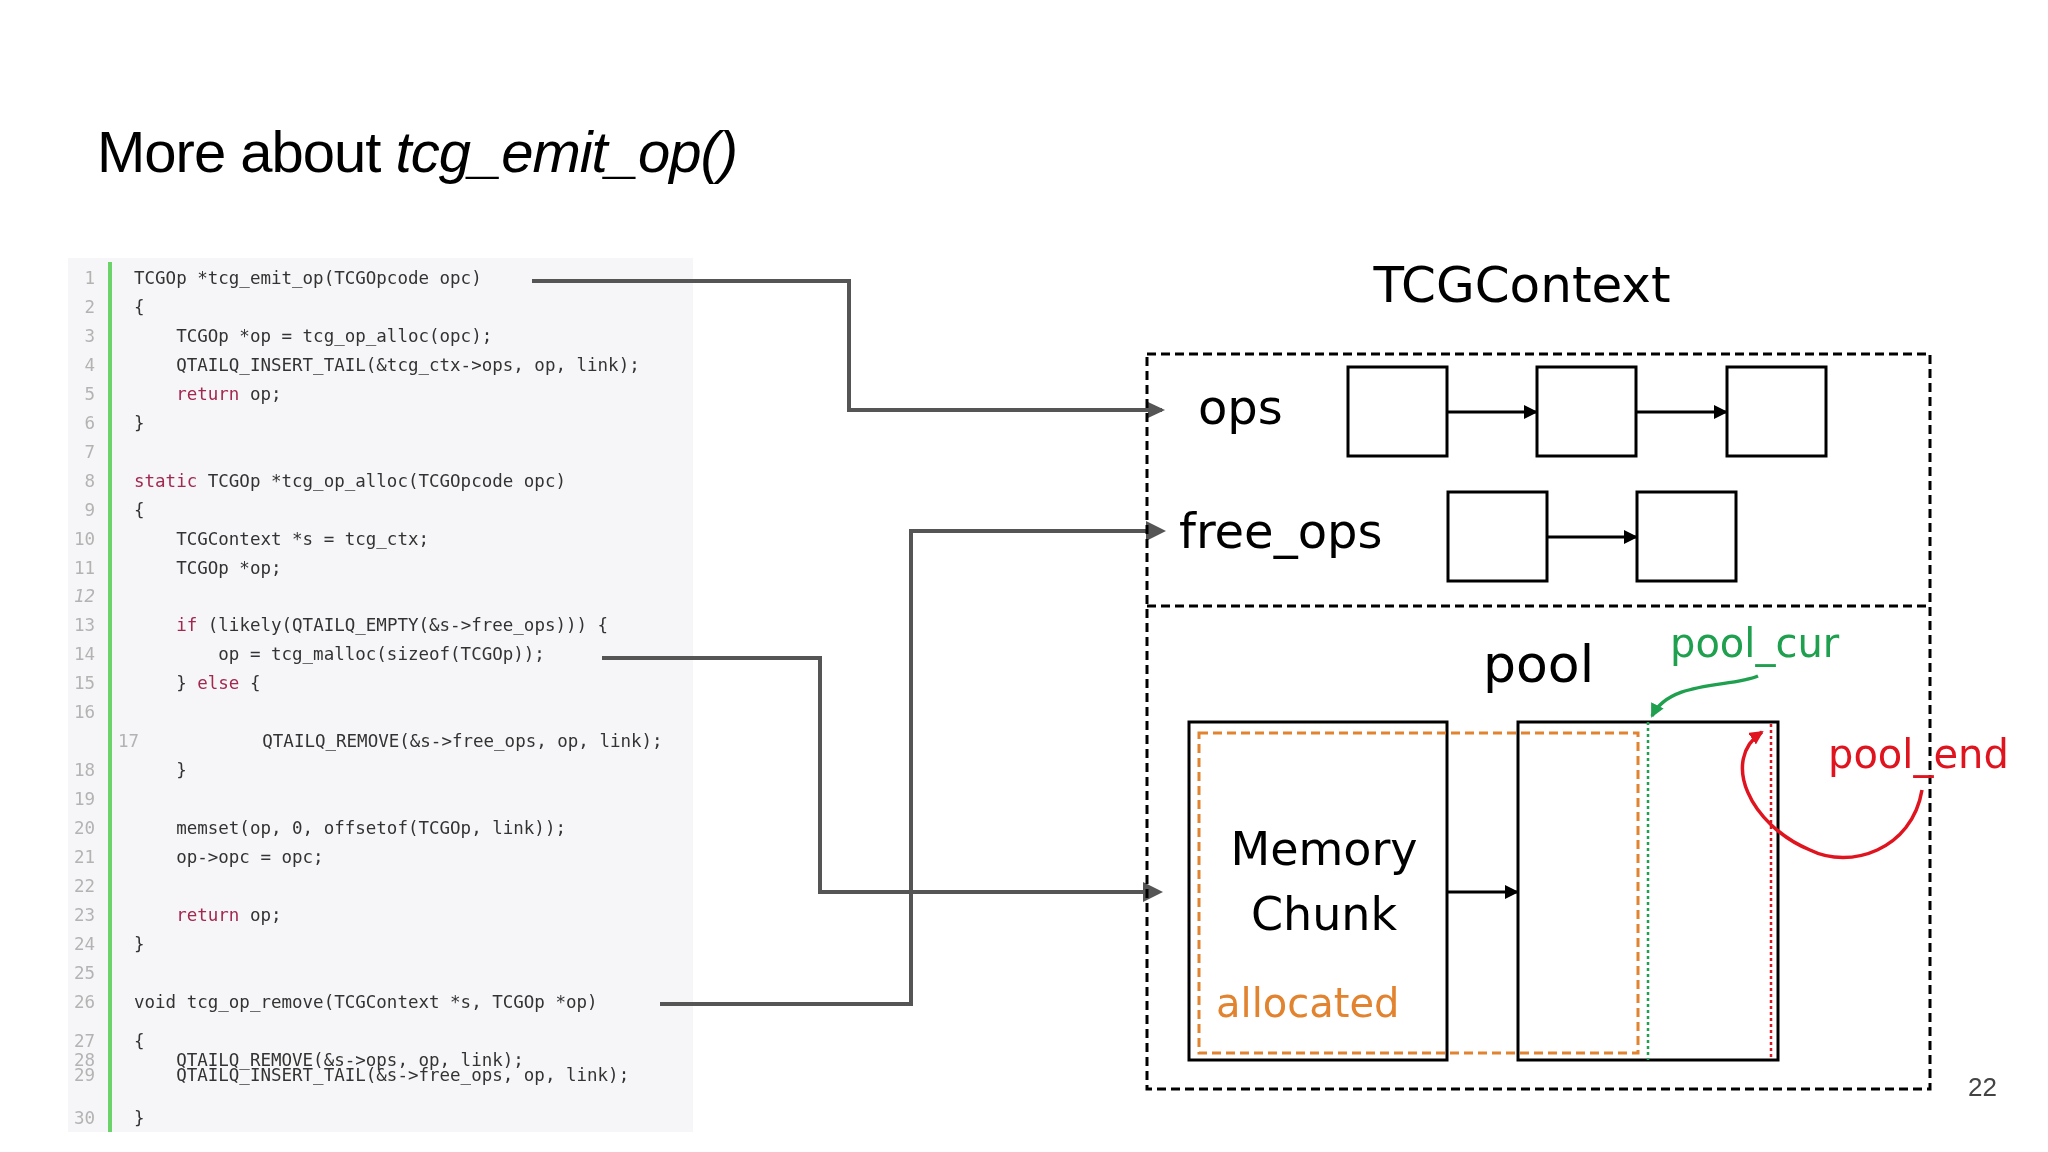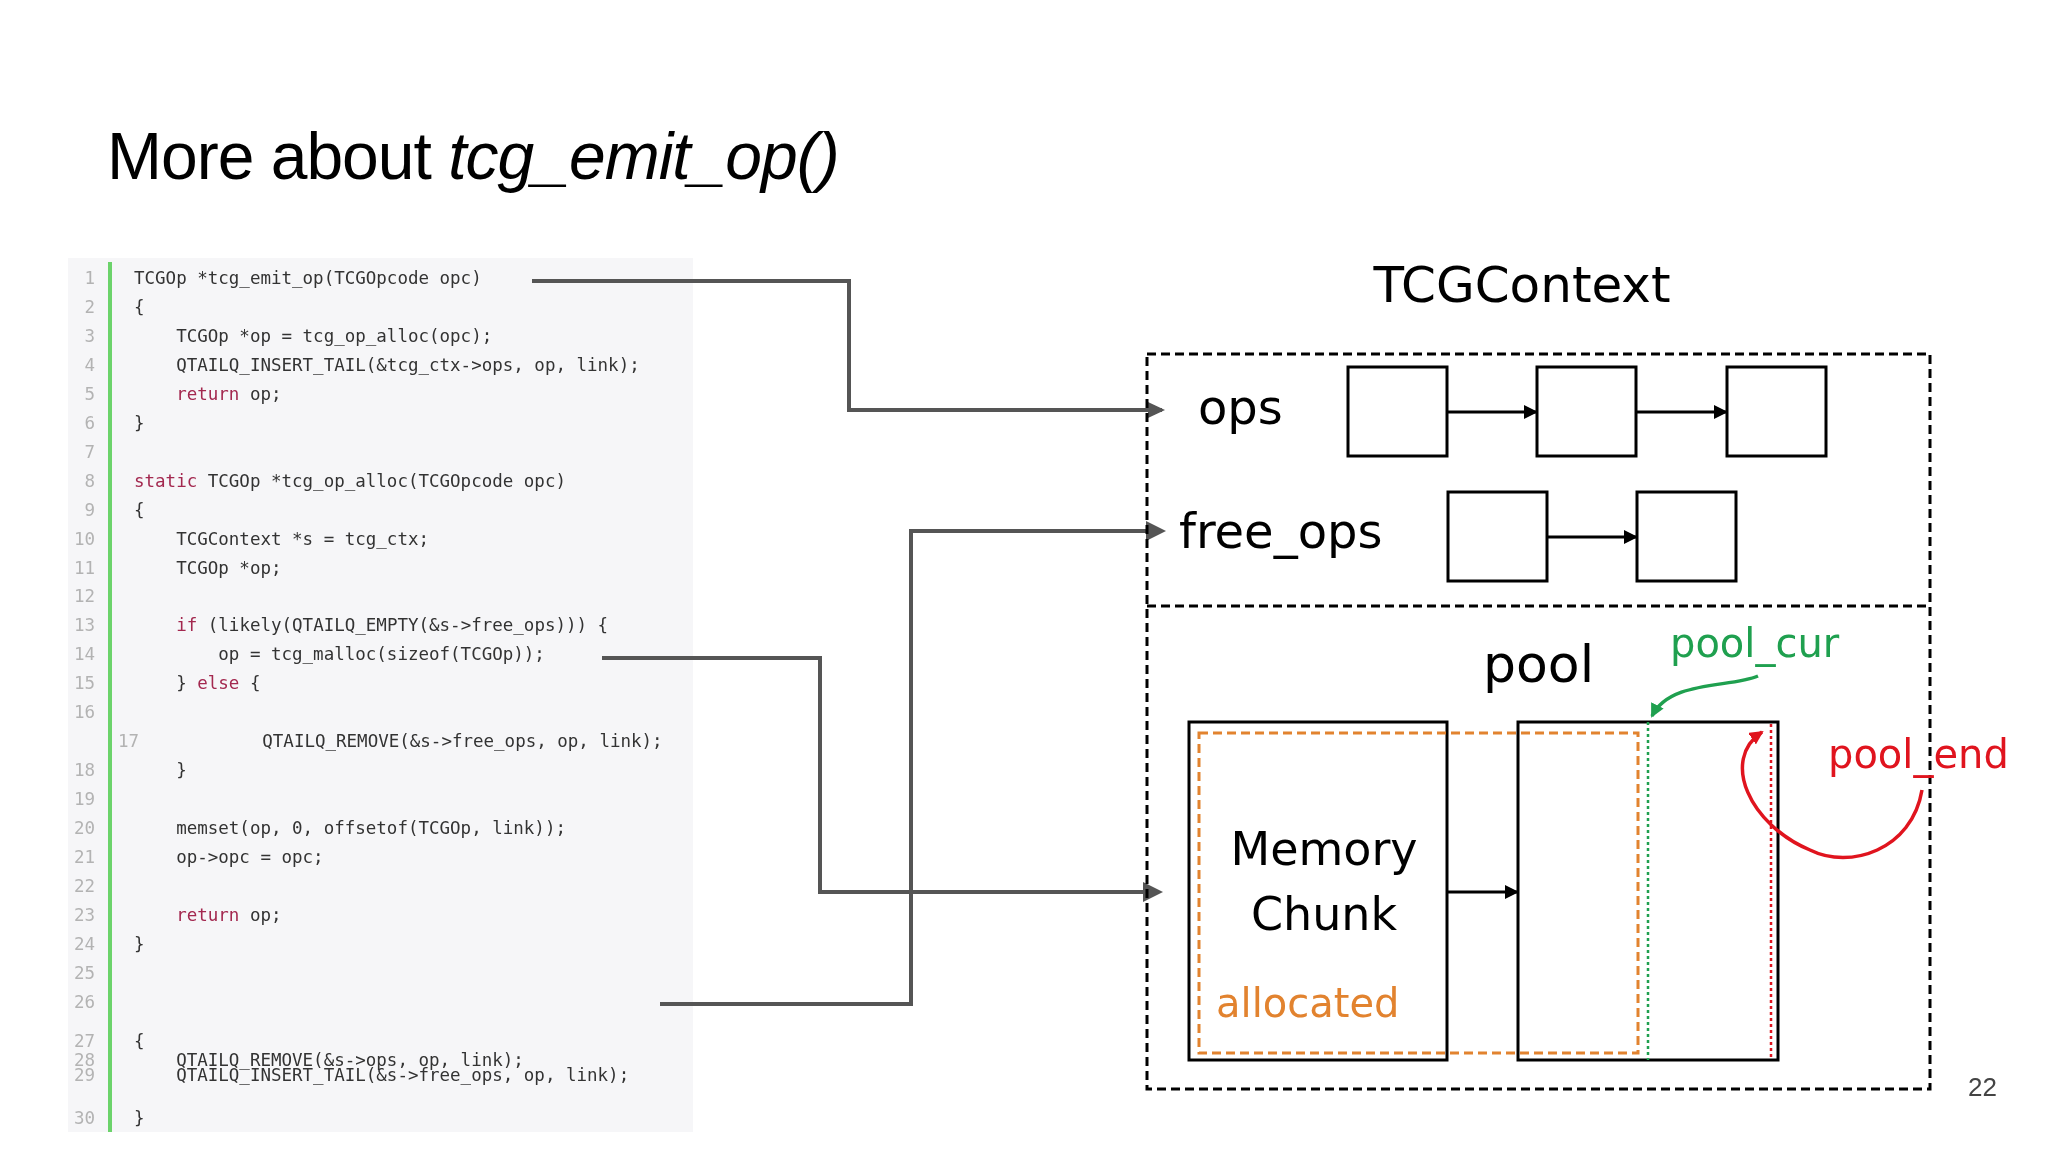--- a/index.html
+++ b/index.html
@@ -1,21 +1,21 @@
 <!DOCTYPE html>
 <html><head>
 <meta charset="utf-8">
 <style>
   html, body { margin: 0; padding: 0; }
   body {
     width: 2048px; height: 1152px; background: #ffffff; position: relative; overflow: hidden;
     font-family: "Liberation Sans", sans-serif;
   }
   .title {
-    position: absolute; left: 107px; top: 118px; font-size: 66px; color: #000;
+    position: absolute; left: 97px; top: 118px; font-size: 58px; color: #000;
     font-family: "Liberation Sans", sans-serif; letter-spacing: -1px; white-space: nowrap;
   }
   .title em { font-style: italic; }
   .code-panel {
     position: absolute; left: 68px; top: 258px; width: 625px; height: 874px; background: #f6f6f8;
   }
   .gutter-bar {
     position: absolute; left: 108px; top: 262px; width: 4px; height: 870px; background: #6cd36b;
   }
   .code-line {
@@ -47,35 +47,35 @@
     <div class="code-line" style="top: 292.95px;"><span class="ln">2</span><span class="src">{</span></div>
     <div class="code-line" style="top: 321.9px;"><span class="ln">3</span><span class="src">    TCGOp *op = tcg_op_alloc(opc);</span></div>
     <div class="code-line" style="top: 350.85px;"><span class="ln">4</span><span class="src">    QTAILQ_INSERT_TAIL(&amp;tcg_ctx-&gt;ops, op, link);</span></div>
     <div class="code-line" style="top: 379.8px;"><span class="ln">5</span><span class="src">    <span class="kw">return</span> op;</span></div>
     <div class="code-line" style="top: 408.75px;"><span class="ln">6</span><span class="src">}</span></div>
     <div class="code-line" style="top: 437.7px;"><span class="ln">7</span><span class="src"></span></div>
     <div class="code-line" style="top: 466.65px;"><span class="ln">8</span><span class="src"><span class="kw">static</span> TCGOp *tcg_op_alloc(TCGOpcode opc)</span></div>
     <div class="code-line" style="top: 495.6px;"><span class="ln">9</span><span class="src">{</span></div>
     <div class="code-line" style="top: 524.55px;"><span class="ln">10</span><span class="src">    TCGContext *s = tcg_ctx;</span></div>
     <div class="code-line" style="top: 553.5px;"><span class="ln">11</span><span class="src">    TCGOp *op;</span></div>
-    <div class="code-line" style="top: 582.45px;"><span class="ln">12</span><span class="src"></span></div>
+    <div class="code-line" style="top: 582.45px; font-style: italic;"><span class="ln">12</span><span class="src"></span></div>
     <div class="code-line" style="top: 611.4px;"><span class="ln">13</span><span class="src">    <span class="kw">if</span> (likely(QTAILQ_EMPTY(&amp;s-&gt;free_ops))) {</span></div>
     <div class="code-line" style="top: 640.35px;"><span class="ln">14</span><span class="src">        op = tcg_malloc(sizeof(TCGOp));</span></div>
     <div class="code-line" style="top: 669.3px;"><span class="ln">15</span><span class="src">    } <span class="kw">else</span> {</span></div>
     <div class="code-line" style="top: 698.25px;"><span class="ln">16</span></div>
     <div class="code-line" style="top: 727.2px; margin-left: 44px;"><span class="ln">17</span><span class="src">        QTAILQ_REMOVE(&amp;s-&gt;free_ops, op, link);</span></div>
     <div class="code-line" style="top: 756.15px;"><span class="ln">18</span><span class="src">    }</span></div>
     <div class="code-line" style="top: 785.1px;"><span class="ln">19</span><span class="src"></span></div>
     <div class="code-line" style="top: 814.05px;"><span class="ln">20</span><span class="src">    memset(op, 0, offsetof(TCGOp, link));</span></div>
     <div class="code-line" style="top: 843px;"><span class="ln">21</span><span class="src">    op-&gt;opc = opc;</span></div>
     <div class="code-line" style="top: 871.95px;"><span class="ln">22</span><span class="src"></span></div>
     <div class="code-line" style="top: 900.9px;"><span class="ln">23</span><span class="src">    <span class="kw">return</span> op;</span></div>
     <div class="code-line" style="top: 929.85px;"><span class="ln">24</span><span class="src">}</span></div>
     <div class="code-line" style="top: 958.8px;"><span class="ln">25</span><span class="src"></span></div>
-    <div class="code-line" style="top: 987.75px;"><span class="ln">26</span></div>
+    <div class="code-line" style="top: 987.75px;"><span class="ln">26</span><span class="src">void tcg_op_remove(TCGContext *s, TCGOp *op)</span></div>
     <div class="code-line" style="top: 1016.7px; margin-top: 10px;"><span class="ln">27</span><span class="src">{</span></div>
     <div class="code-line" style="top: 1045.65px;"><span class="ln">28</span><span class="src">    QTAILQ_REMOVE(&amp;s-&gt;ops, op, link);</span></div>
     <div class="code-line" style="top: 1061px;"><span class="ln">29</span><span class="src">    QTAILQ_INSERT_TAIL(&amp;s-&gt;free_ops, op, link);</span></div>
     <div class="code-line" style="top: 1103.55px;"><span class="ln">30</span><span class="src">}</span></div>
   </div>
 <div class="gutter-bar"></div>
 
 <svg class="diagram" width="2048" height="1152" viewBox="0 0 2048 1152">
   <defs>
     <marker id="arrGray" markerWidth="10" markerHeight="10" refX="9" refY="5" orient="auto" markerUnits="userSpaceOnUse">

